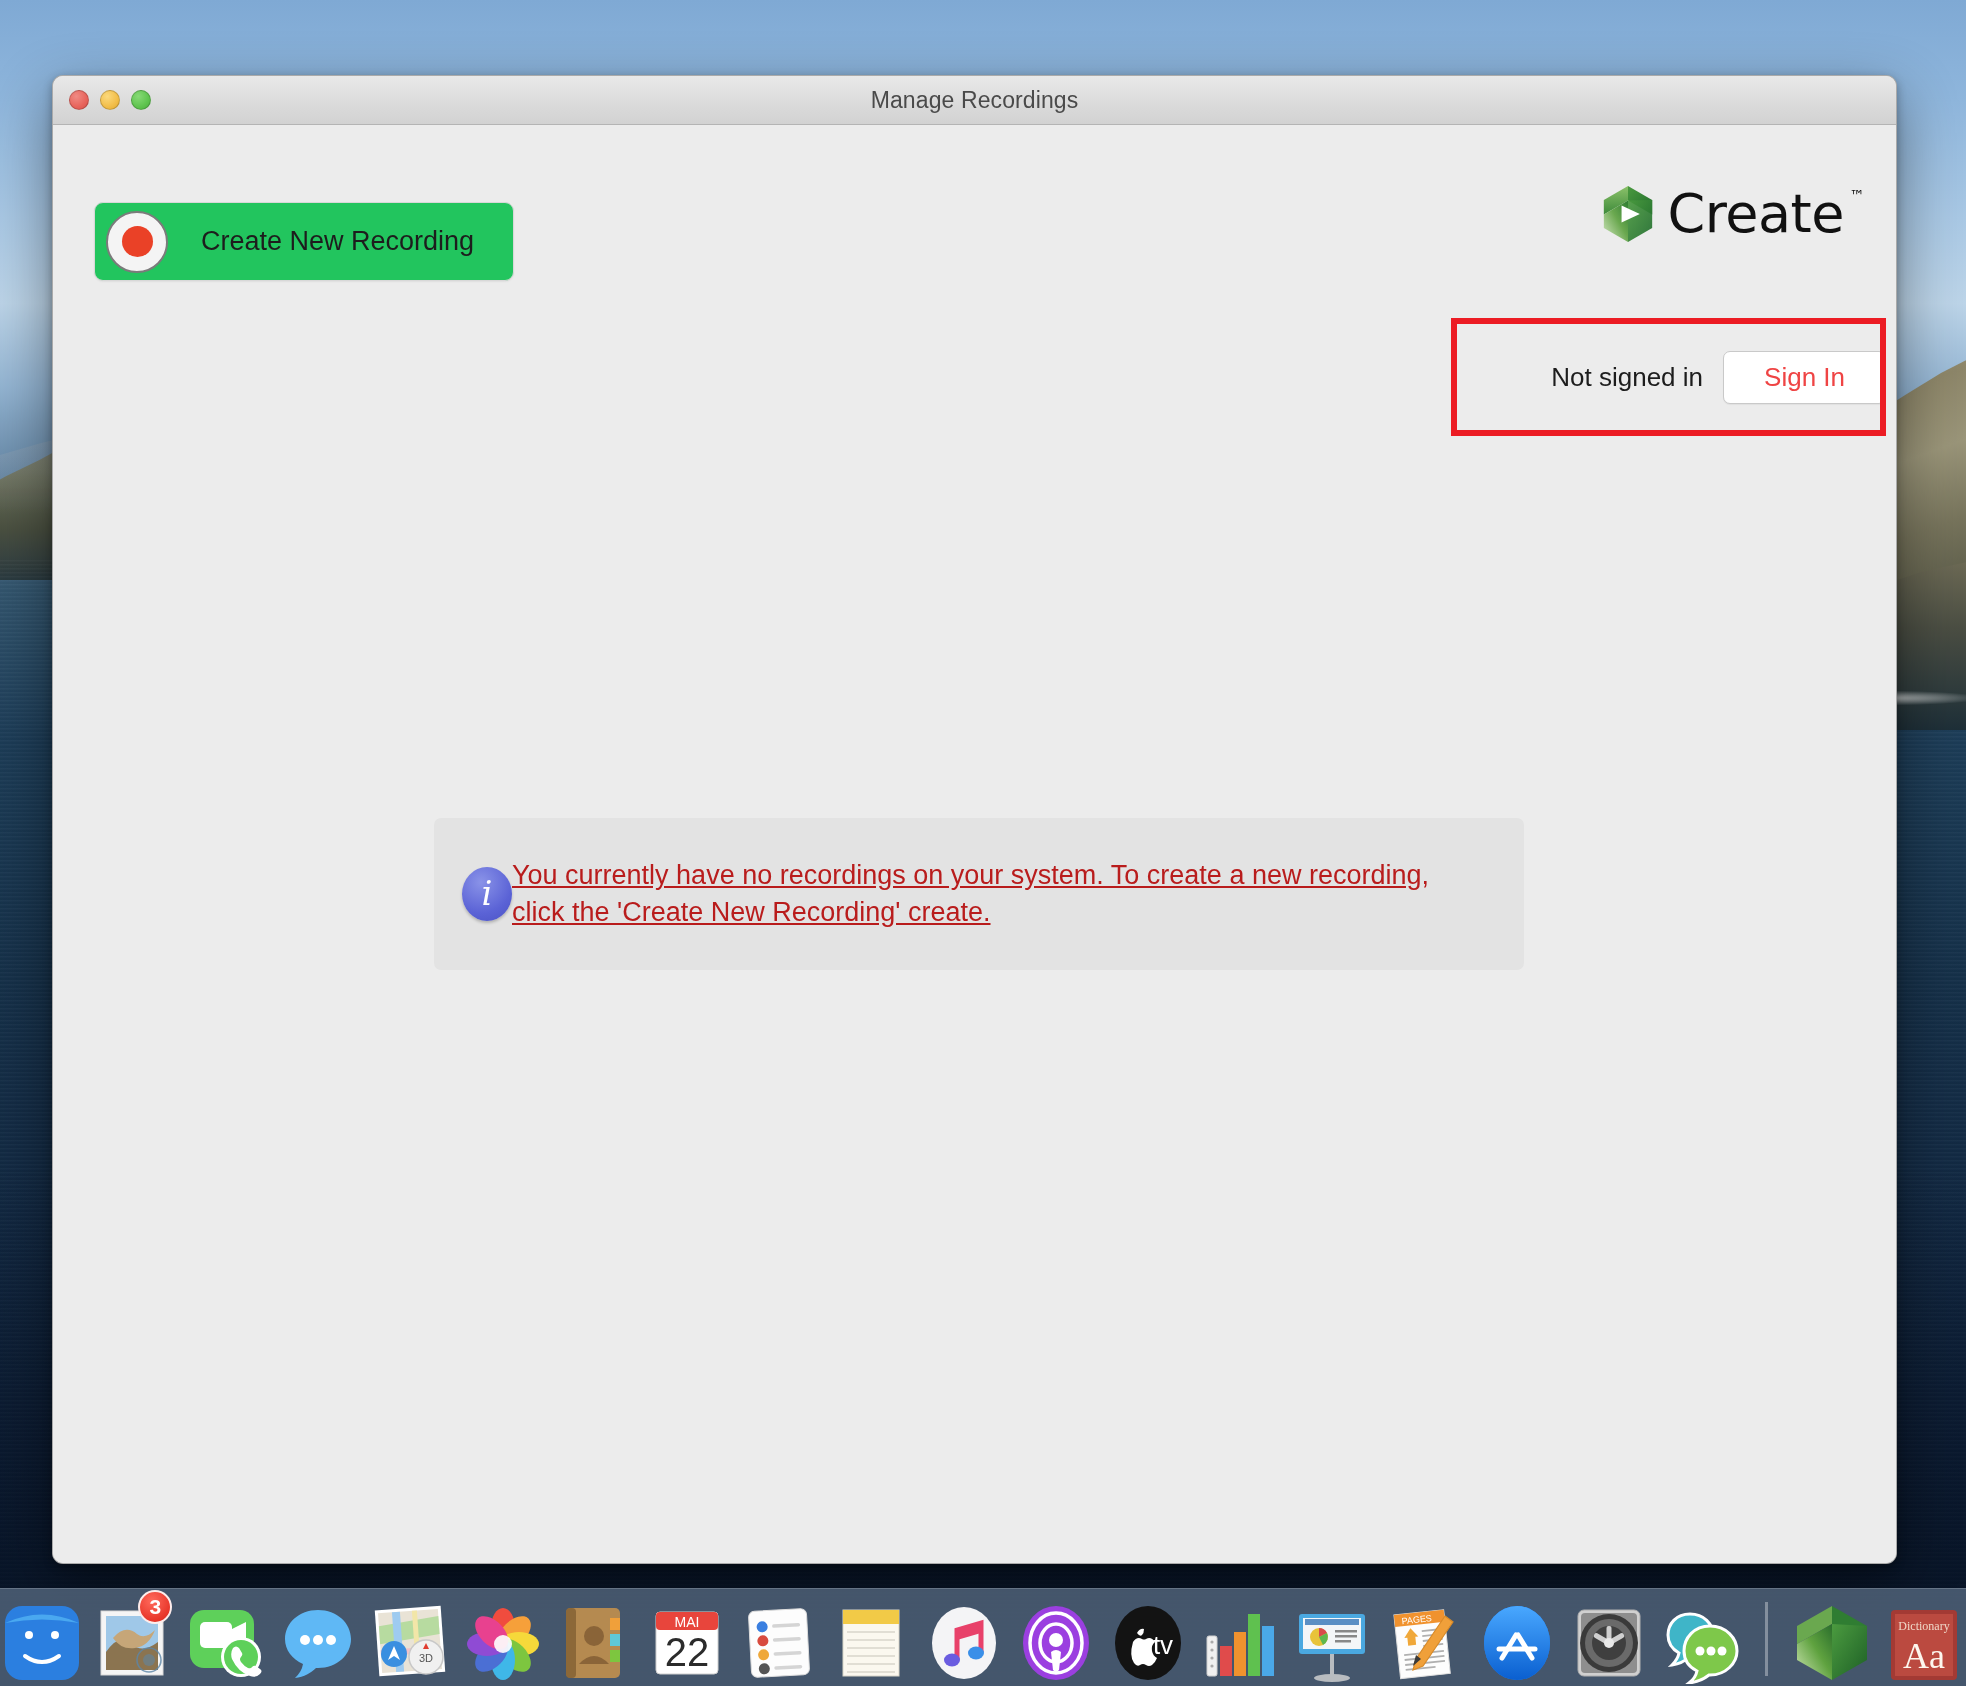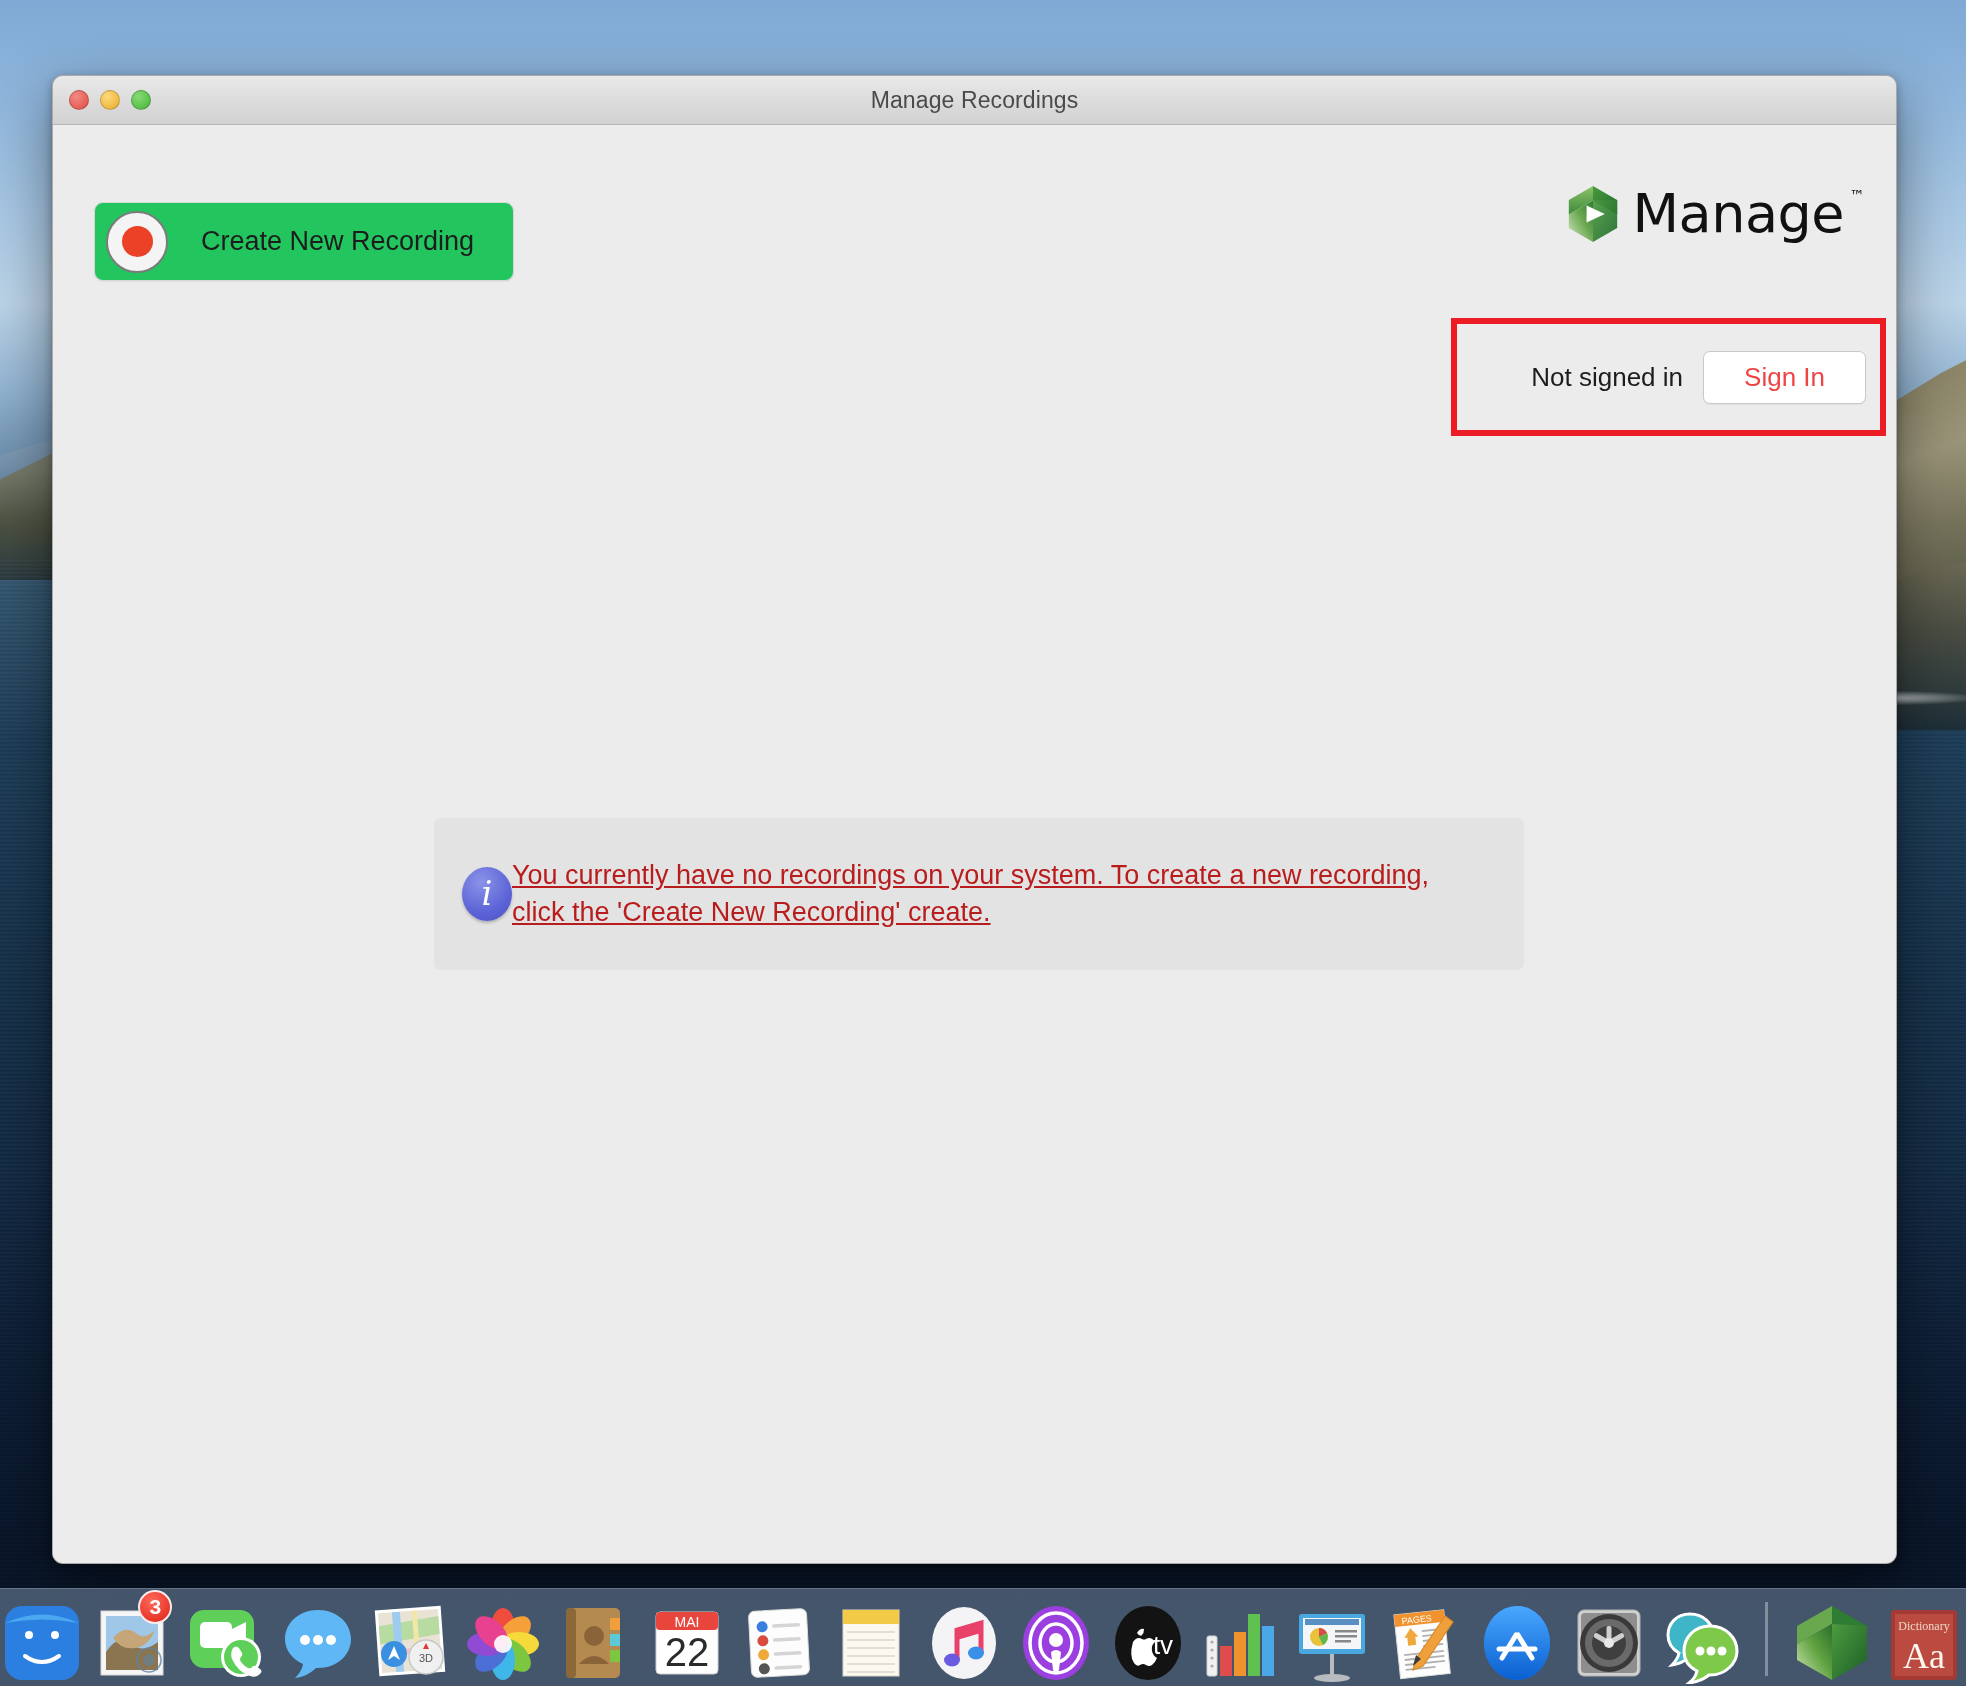--- a/index.html
+++ b/index.html
@@ -155,21 +155,21 @@
     left: 1398px; top: 193px;
     width: 435px; height: 118px;
     border: 6px solid #ec1c24;
     box-sizing: border-box;
   }
   #signin-row {
     position: absolute;
     left: 1398px; top: 193px;
     width: 435px; height: 118px;
     display: flex; align-items: center; justify-content: flex-end;
-    padding-right: 20px; gap: 20px;
+    gap: 20px;
   }
   #not-signed-in-label { font-size: 26px; color: #1d1d1d; }
   #sign-in-button {
     background: #ffffff;
     border: 1px solid #c9c9c9;
     border-radius: 7px;
     padding: 10px 40px;
     font-size: 26px; color: #ef4444;
     cursor: pointer;
     box-shadow: 0 1px 1px rgba(0,0,0,.05);
@@ -285,21 +285,21 @@
               <stop offset="100%" stop-color="#3d8a3a"></stop>
           </linearGradient>
         </defs>
         <path d="M50 2 L95 28 L95 55 L50 29 Z" fill="url(#pg2)"></path>
         <path d="M5 28 L50 2 L50 29 L5 55 Z" fill="url(#pg3)"></path>
         <path d="M5 55 L50 29 L50 106 L5 80 Z" fill="url(#pg1)"></path>
         <path d="M95 28 L95 80 L50 106 L50 29 Z" fill="url(#pg2)" opacity=".92"></path>
         <path d="M38 38 L72 54 L38 70 Z" fill="#ffffff"></path>
       </svg>
       <div id="panopto-wordmark">
-        <span>Manage</span>
+        <span>Create</span>
         <span id="panopto-tm">™</span>
       </div>
     </div>
 
     <div id="signin-row">
       <span id="not-signed-in-label">Not signed in</span>
       <button id="sign-in-button">Sign In</button>
     </div>
     <div id="signin-annotation"></div>
 

